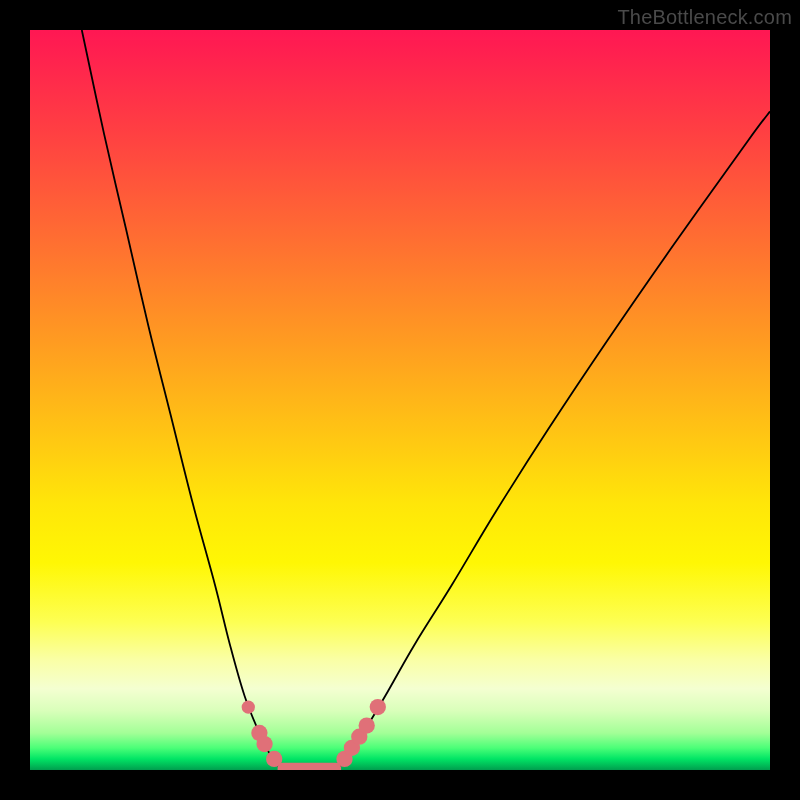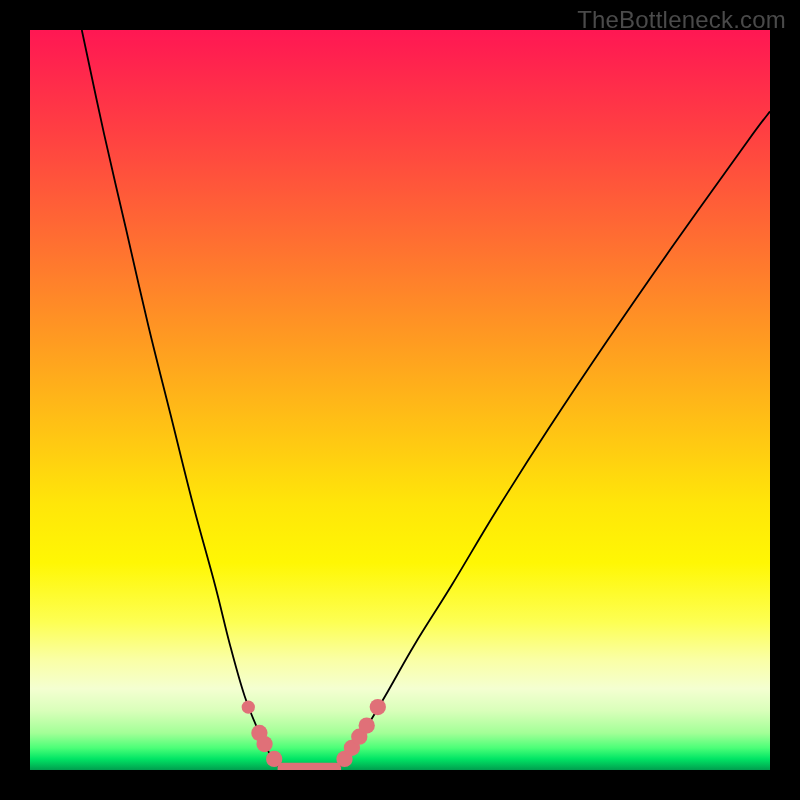--- a/index.html
+++ b/index.html
@@ -13,22 +13,22 @@
   }
   .outer {
     position: relative;
     width: 800px;
     height: 800px;
     background: #000;
   }
   .watermark {
     position: absolute;
     top: 6px;
-    right: 14px;
-    font-size: 24px;
+    right: 8px;
+    font-size: 20px;
     color: #4a4a4a;
     font-weight: 400;
     letter-spacing: 0.2px;
     z-index: 50;
   }
   .plot-area {
     position: absolute;
     left: 30px;
     top: 30px;
     width: 740px;

